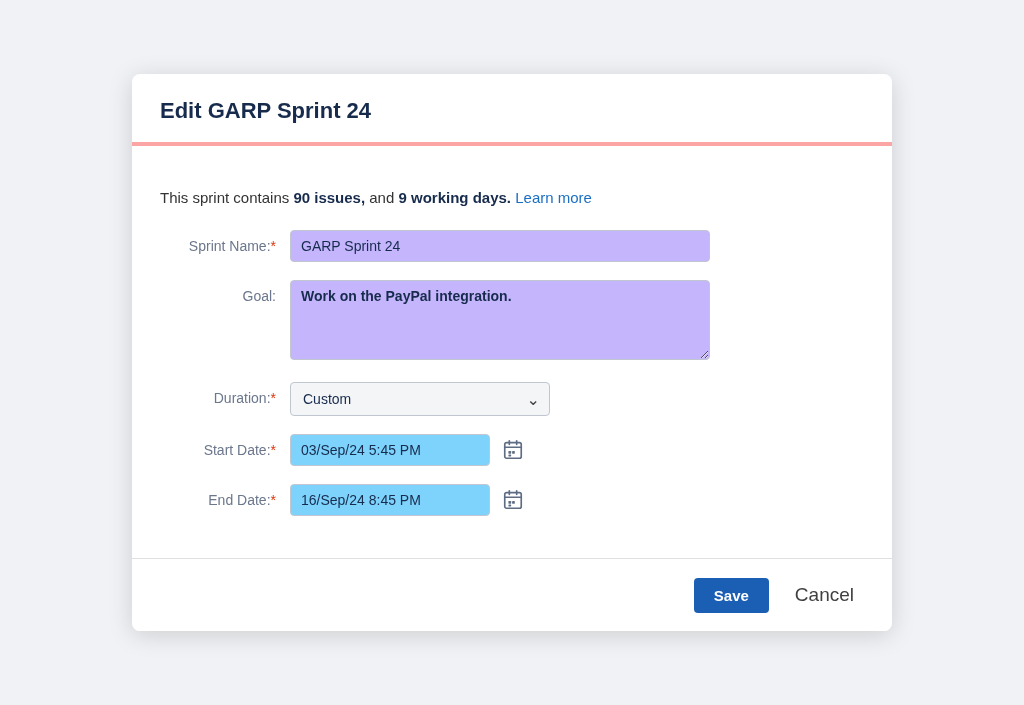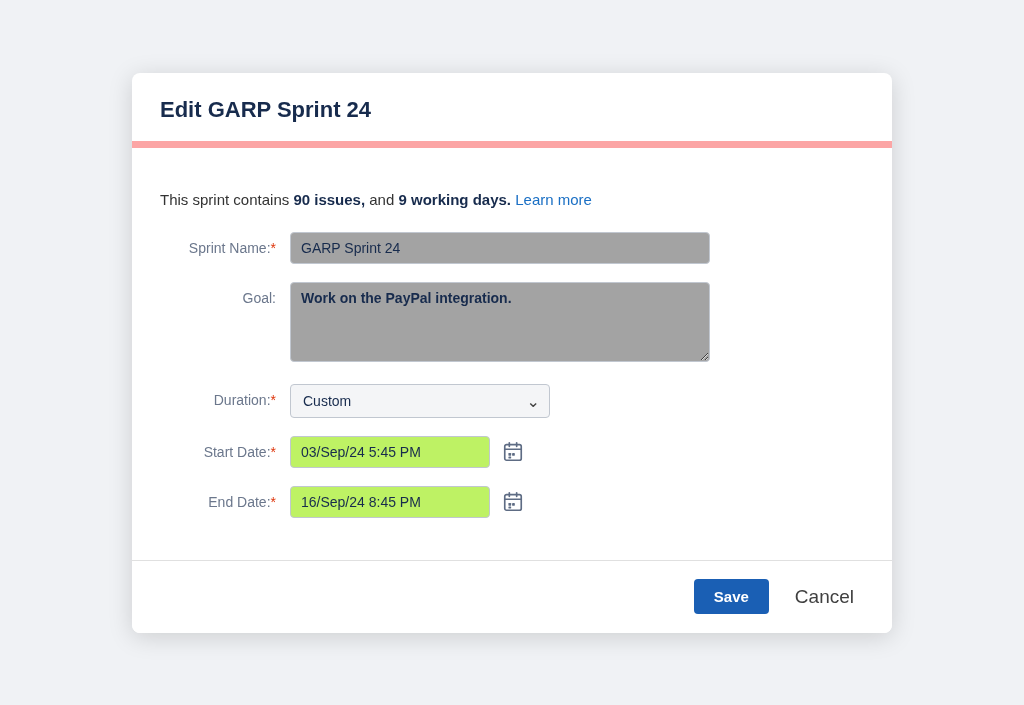--- a/index.html
+++ b/index.html
@@ -23,21 +23,21 @@
     .dialog {
       background: #fff;
       border-radius: 8px;
       box-shadow: 0 4px 24px rgba(0,0,0,0.15);
       width: 760px;
       overflow: hidden;
     }
 
     .dialog-header {
       padding: 24px 28px 18px 28px;
-      border-bottom: 7px solid #fca5a5;
+      border-bottom: 4px solid #fca5a5;
     }
 
     .dialog-title {
       font-size: 22px;
       font-weight: 700;
       color: #172b4d;
     }
 
     .dialog-body {
       padding: 24px 28px;
@@ -87,21 +87,21 @@
     }
 
     .text-input {
       width: 100%;
       padding: 7px 10px;
       border: 1px solid #c1c7d0;
       border-radius: 4px;
       font-size: 14px;
       color: #172b4d;
       outline: none;
-      background: #a3a3a3;
+      background: #c4b5fd;
     }
 
     textarea.text-input {
       resize: both;
       min-height: 80px;
       font-weight: bold;
     }
 
     .select-wrapper {
       position: relative;
@@ -140,21 +140,21 @@
       gap: 8px;
     }
 
     .date-input {
       width: 200px;
       padding: 7px 10px;
       border: 1px solid #c1c7d0;
       border-radius: 4px;
       font-size: 14px;
       color: #172b4d;
-      background: #bef264;
+      background: #7dd3fc;
       outline: none;
     }
 
     .calendar-icon {
       display: flex;
       align-items: center;
       justify-content: center;
       width: 30px;
       height: 30px;
       cursor: pointer;

